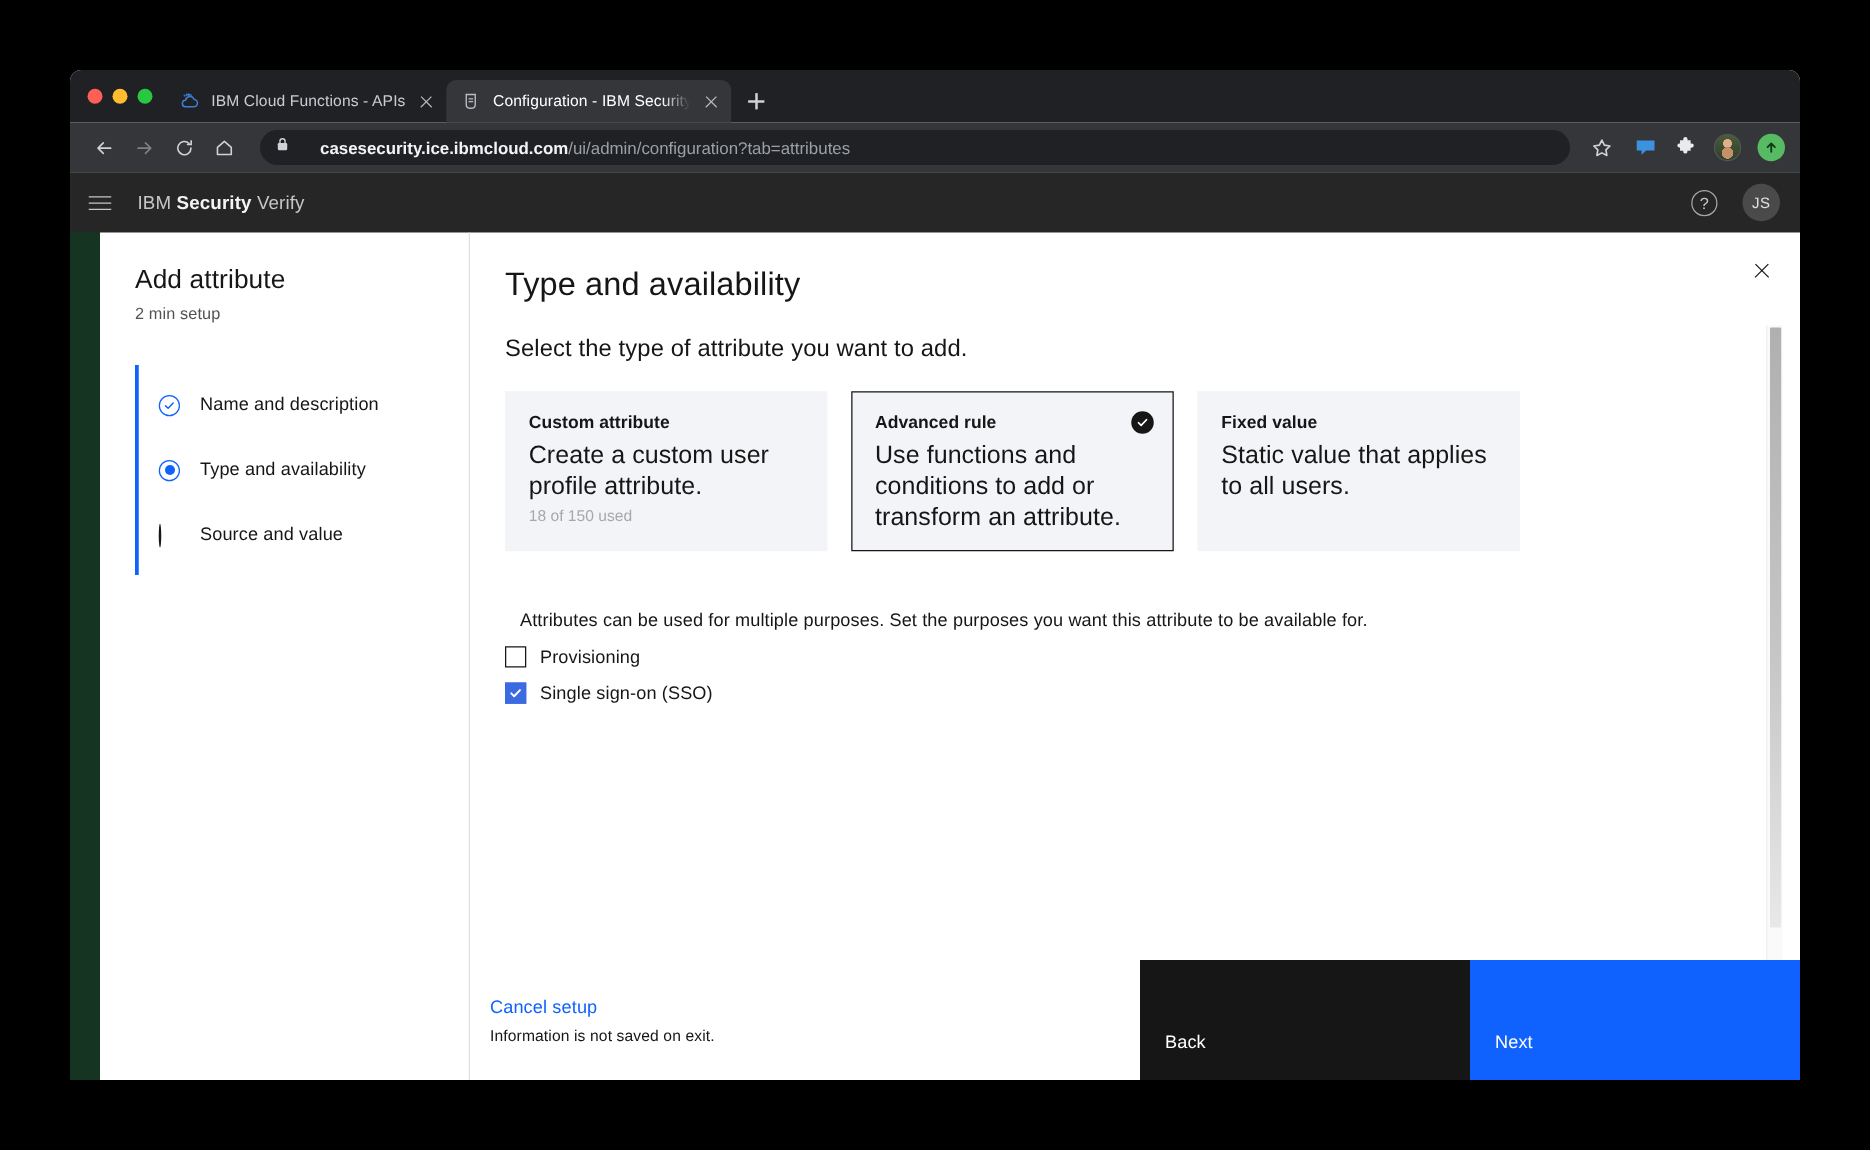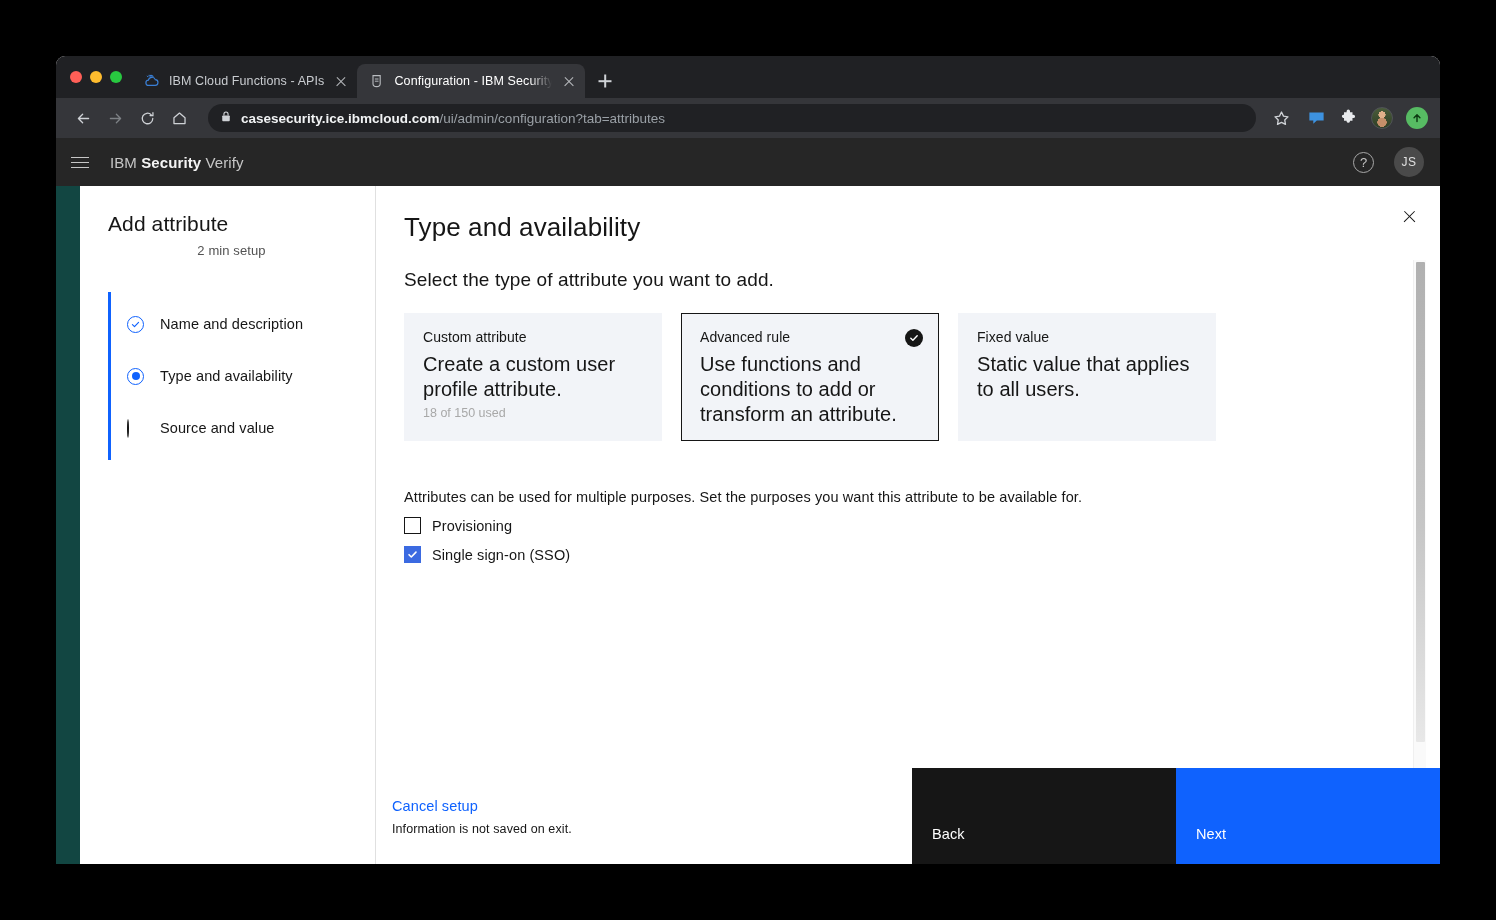--- a/index.html
+++ b/index.html
@@ -70,42 +70,42 @@
     height: 40px; background: #35363a; display: flex; align-items: center;
     padding: 0 12px 0 14px; gap: 6px;
   }
   .navbtn { width: 26px; height: 26px; display: flex; align-items: center; justify-content: center; color: #cfd2d6; }
   .navbtn.disabled { color: #7d8185; }
   .navbtn svg { display: block; }
 
   .omnibox {
     flex: 1 1 auto; height: 28px; background: #202124; border-radius: 14px;
     display: flex; align-items: center; padding: 0 12px; margin: 0 8px 0 10px;
-    gap: 9px; min-width: 0;
+    gap: 24px; min-width: 0;
   }
   .omnibox .urltext { font-size: 13.5px; white-space: nowrap; overflow: hidden; color: #9aa0a6; }
   .omnibox .urltext b { color: #f1f3f4; font-weight: 700; }
   .star { width: 22px; height: 22px; color: #cfd2d6; flex: 0 0 22px; }
 
   .tb-icons { display: flex; align-items: center; gap: 13px; padding-left: 2px; }
   .tb-icons > * { flex: 0 0 auto; display: flex; align-items: center; }
   .avatar-img {
     width: 22px; height: 22px; border-radius: 50%;
     background: radial-gradient(circle at 50% 72%, #c58f6a 0 26%, transparent 27%),
                 radial-gradient(circle at 50% 34%, #e0b08a 0 21%, transparent 22%),
                 linear-gradient(#4a5c3a, #2f3f26);
     border: 1px solid #505357;
   }
   .upload-circle {
     width: 22px; height: 22px; border-radius: 50%; background: #57bb63;
     display: flex; align-items: center; justify-content: center;
   }
 
   
-  .app { position: relative; height: calc(808px - 82px); background: #0f766e; }
+  .app { position: relative; height: calc(808px - 82px); background: #14532d; }
   .appheader {
     height: 48px; background: #262626; display: flex; align-items: center;
     padding: 0 16px 0 0; color: #f4f4f4;
   }
   .hamburger { width: 48px; height: 48px; display: flex; align-items: center; justify-content: center; }
   .hamburger span { display: block; width: 18px; height: 11px; position: relative; }
   .hamburger span::before, .hamburger span::after, .hamburger span i {
     content: ""; position: absolute; left: 0; width: 18px; height: 1.5px; background: #c6c6c6;
   }
   .hamburger span::before { top: 0; }
@@ -130,21 +130,21 @@
   .modal {
     position: absolute; left: 24px; right: 0; top: 48px; bottom: 0;
     background: #ffffff; display: flex;
   }
 
   .side {
     width: 296px; flex: 0 0 296px; border-right: 1px solid #e0e0e0;
     padding: 26px 20px 0 28px;
   }
   .side h2 { font-size: 21px; font-weight: 400; color: #161616; letter-spacing: .1px; }
-  .side .sub { font-size: 13px; color: #525252; margin-top: 7px; letter-spacing: .1px; text-align: center; }
+  .side .sub { font-size: 13px; color: #525252; margin-top: 7px; letter-spacing: .1px; }
 
   .steps { margin-top: 34px; border-left: 3px solid #0f62fe; padding: 6px 0 6px 0; }
   .step { display: flex; align-items: center; gap: 16px; height: 52px; padding-left: 16px; }
   .step .stepicon { width: 17px; height: 17px; flex: 0 0 17px; position: relative; }
   .step .steplabel { font-size: 14.5px; color: #161616; letter-spacing: .1px; }
   .ring-done {
     width: 17px; height: 17px; border-radius: 50%; border: 1.4px solid #0f62fe;
     display: flex; align-items: center; justify-content: center;
   }
   .ring-done svg { display:block; }
@@ -171,29 +171,29 @@
 
   h1.pagetitle { font-size: 26px; font-weight: 400; color: #161616; letter-spacing: .1px; }
   .lead { font-size: 19px; color: #161616; margin-top: 26px; letter-spacing: .1px; }
 
   .cards { margin-top: 22px; display: flex; flex-wrap: wrap; gap: 19px; max-width: 852px; }
   .card {
     width: 258px; height: 128px; background: #f2f4f8; padding: 15px 16px 0 18px;
     position: relative; border: 1px solid transparent; cursor: pointer;
   }
   .card.selected { background: #f2f4f8; border: 1.6px solid #161616; }
-  .card .ctitle { font-size: 14px; font-weight: 400; color: #161616; letter-spacing: .05px; }
+  .card .ctitle { font-size: 14px; font-weight: 700; color: #161616; letter-spacing: .05px; }
   .card .cdesc { font-size: 20px; color: #161616; margin-top: 7px; line-height: 1.25; letter-spacing: .05px; }
   .card .cmeta { position: absolute; left: 18px; bottom: 20px; font-size: 12.5px; color: #a8a8a8; }
   .card .checkmark {
     position: absolute; right: 15px; top: 15px; width: 18px; height: 18px;
     border-radius: 50%; background: #161616; display: flex; align-items: center; justify-content: center;
   }
 
-  .purpose-text { margin-top: 48px; font-size: 14.5px; color: #161616; letter-spacing: .1px; }
+  .purpose-text { margin-top: 48px; font-size: 14.5px; color: #161616; letter-spacing: .1px; margin-left: 12px; }
   .field-label { margin-top: 16px; font-size: 12.5px; color: #6f6f6f; letter-spacing: .1px; }
   .cbrow { display: flex; align-items: center; gap: 11px; margin-top: 12px; cursor: pointer; }
   .cbox { width: 17px; height: 17px; flex: 0 0 17px; border: 1.4px solid #161616; background: #fff; }
   .cbox.checked {
     background: #3b6ae1; border-color: #3b6ae1; display: flex; align-items: center; justify-content: center;
   }
   .cbtext { font-size: 14.5px; color: #161616; letter-spacing: .1px; text-align: center; }
 
   
   .sbtrack {

